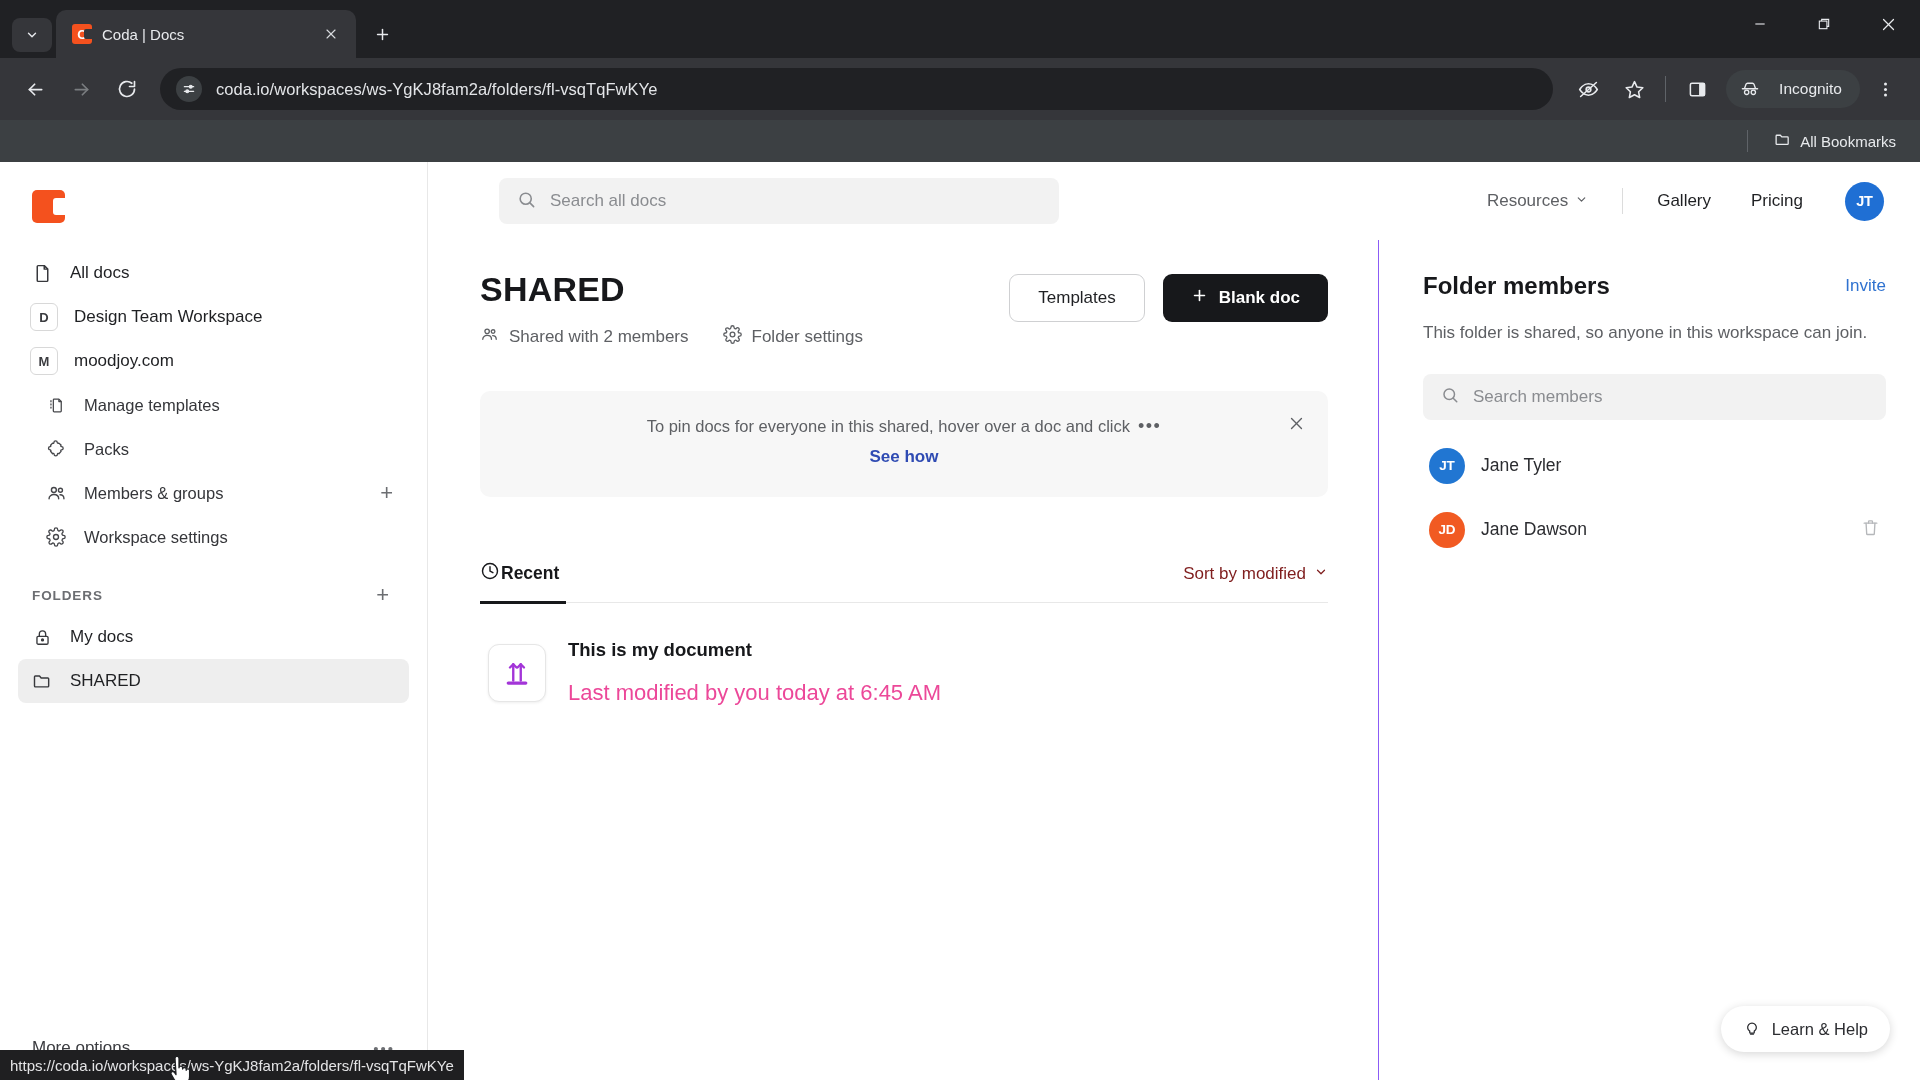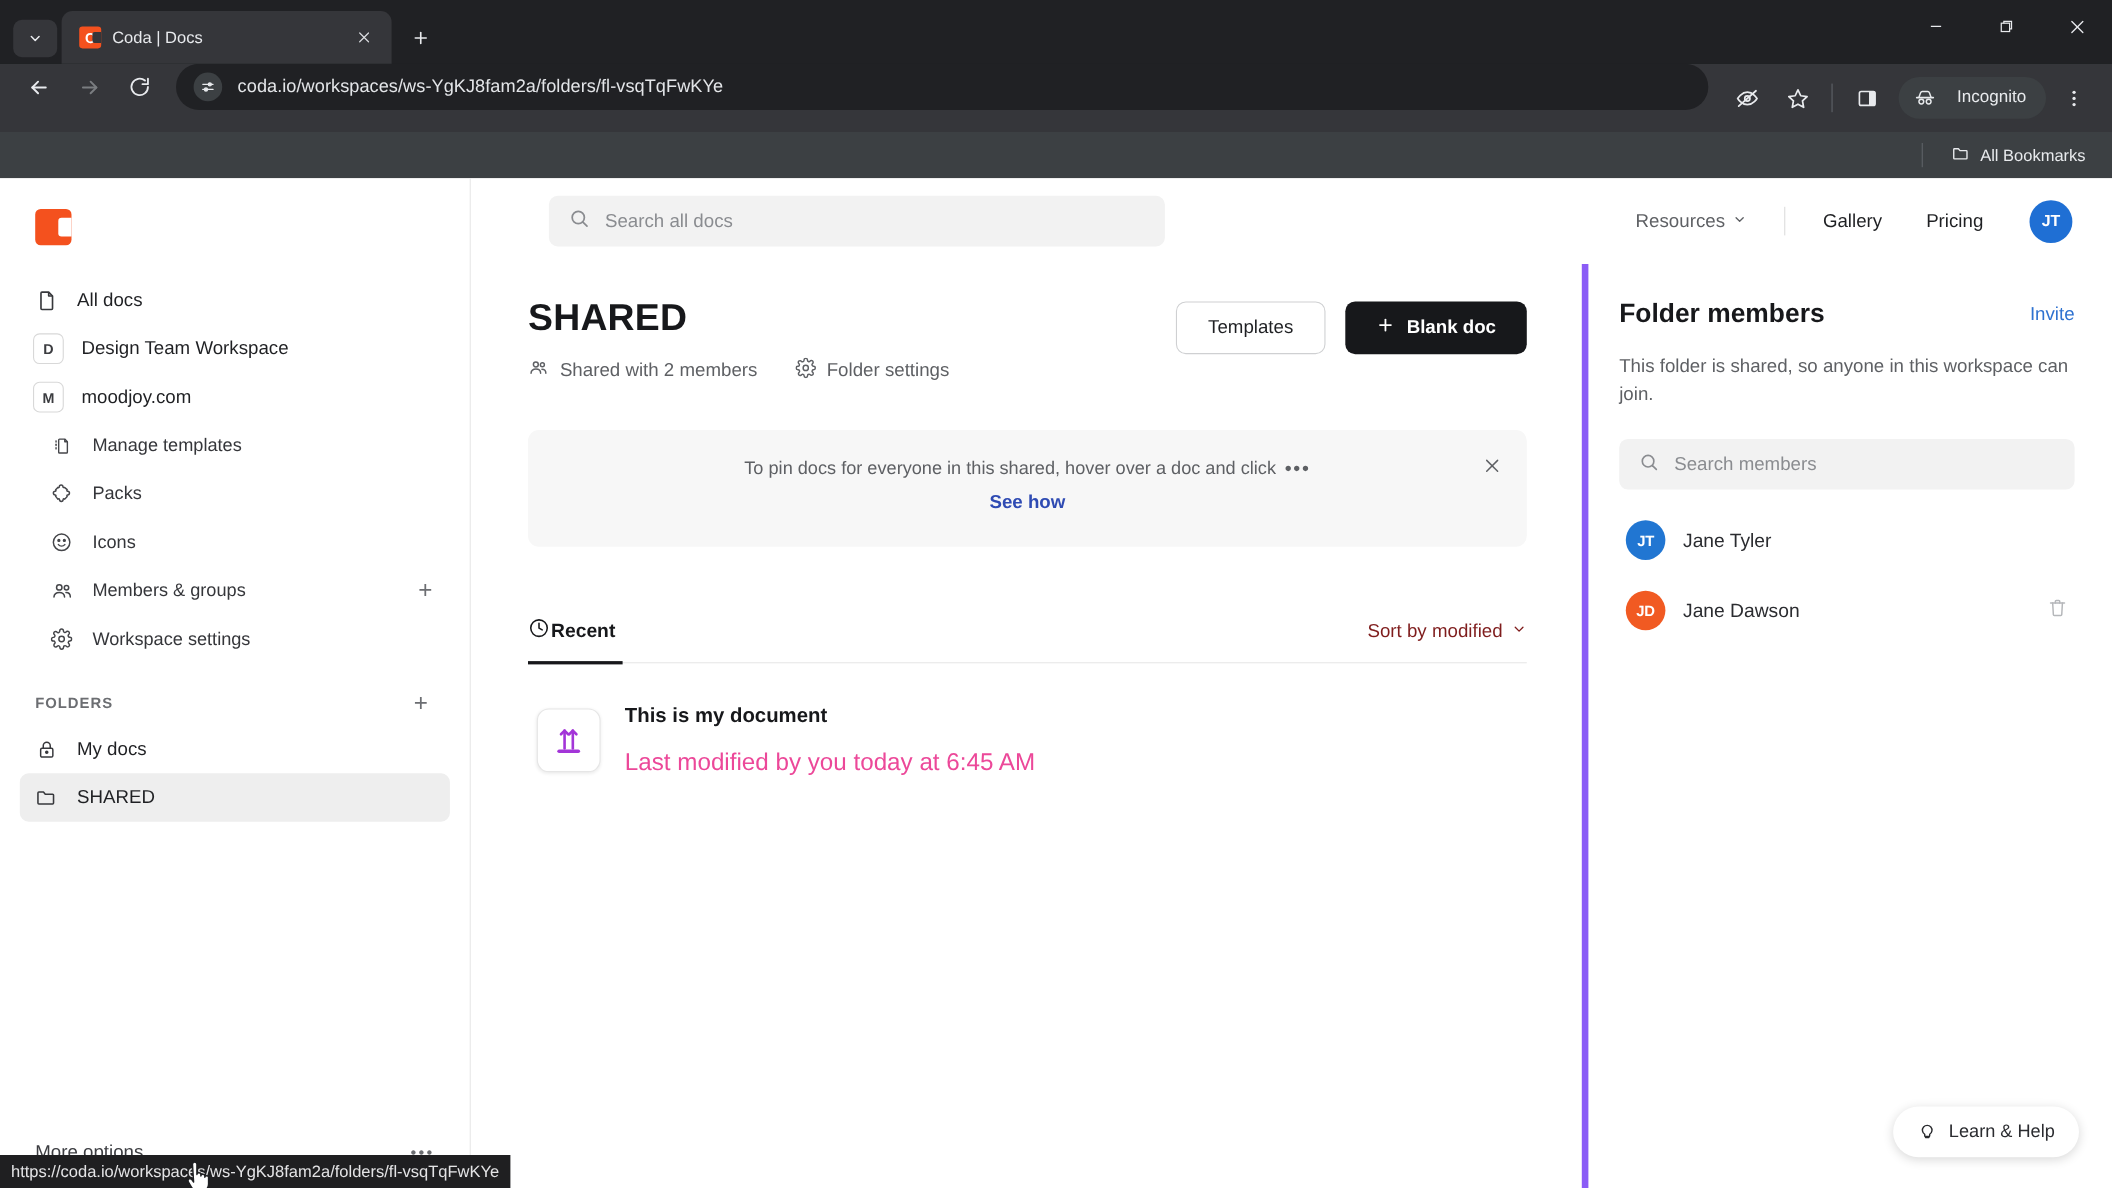--- a/index.html
+++ b/index.html
@@ -50,21 +50,21 @@
     color: #e8eaed; font-size: 22px; cursor: pointer;
   }
   .wincontrols { position: absolute; right: 0; top: 0; display: flex; height: 48px; }
   .winbtn {
     width: 64px; height: 48px; display: flex; align-items: center; justify-content: center;
     color: #e8eaed; cursor: pointer;
   }
 
   .toolbar {
     height: 62px; background: #35363a;
-    display: flex; padding: 0 14px; gap: 4px;
+    display: flex; align-items: center; padding: 0 14px; gap: 4px;
   }
   .navbtn {
     width: 42px; height: 42px; border-radius: 50%;
     display: flex; align-items: center; justify-content: center;
     color: #e8eaed; cursor: pointer; flex-shrink: 0;
   }
   .navbtn.disabled { color: #7a7d80; }
   .omnibox {
     flex: 1; height: 42px; background: #202124; border-radius: 21px;
     display: flex; align-items: center; padding: 0 16px; gap: 14px;
@@ -219,22 +219,22 @@
   .doc-thumb {
     width: 58px; height: 58px; border-radius: 11px; background: #fff;
     border: 1px solid #e6e6e6; box-shadow: 0 1px 3px rgba(0,0,0,.07);
     display: flex; align-items: center; justify-content: center; flex-shrink: 0;
   }
   .doc-title { font-size: 18.5px; font-weight: 700; color: #17181b; }
   .doc-sub { font-size: 22px; color: #ec4899; margin-top: 19px; }
 
   
   .rightpanel {
-    width: 482px; flex-shrink: 0; border-left: 6px solid #8b5cf6;
-    padding: 32px 34px 0 28px; background: #fff;
+    width: 542px; flex-shrink: 0; border-left: 1px solid #8b5cf6;
+    padding: 32px 34px 0 44px; background: #fff;
   }
   .rp-head { display: flex; align-items: center; justify-content: space-between; }
   .rp-title { font-size: 24px; font-weight: 700; color: #17181b; }
   .rp-invite { font-size: 17px; color: #2f72d0; font-weight: 500; cursor: pointer; }
   .rp-desc { font-size: 17px; color: #5e6064; line-height: 1.5; margin-top: 20px; }
   .rp-search {
     margin-top: 28px; height: 46px; background: #f2f2f2; border-radius: 8px;
     display: flex; align-items: center; gap: 14px; padding: 0 18px; cursor: text;
   }
   .rp-search .ph { font-size: 17px; color: #8a8c90; }
@@ -436,31 +436,20 @@
 
       <div class="nav-item sub">
         <span class="nav-icon">
           <svg width="20" height="20" viewBox="0 0 24 24" fill="none" stroke="currentColor" stroke-width="1.6" stroke-linejoin="round">
               <path d="M9.5 4.2a2 2 0 1 1 4 0c0 .9 1 1.1 1.6.7l3 2.4c-.6.6-.5 1.8.5 1.8a2 2 0 1 1 0 4c-1 0-1.1 1.2-.5 1.8l-2.6 2.8c-.6-.6-1.8-.5-1.8.5a2 2 0 1 1-4 0c0-1-1.2-1.1-1.8-.5l-2.4-3c.6-.6.4-1.6-.5-1.6a2 2 0 1 1 0-4c.9 0 1.1-1 .5-1.6l2.4-2.6c.6.6 1.6.4 1.6-.7z"></path>
             </svg>
         </span>
         <span class="nav-label">Packs</span>
       </div>
 
-      <div class="nav-item sub">
-        <span class="nav-icon">
-          <svg width="20" height="20" viewBox="0 0 24 24" fill="none" stroke="currentColor" stroke-width="1.6">
-              <circle cx="12" cy="12" r="9"></circle>
-              <circle cx="9" cy="10" r="1" fill="currentColor"></circle>
-              <circle cx="15" cy="10" r="1" fill="currentColor"></circle>
-              <path d="M8.5 14.5a4.5 4.5 0 0 0 7 0" stroke-linecap="round"></path>
-            </svg>
-        </span>
-        <span class="nav-label">Icons</span>
-      </div>
 
       <div class="nav-item sub">
         <span class="nav-icon">
           <svg width="21" height="21" viewBox="0 0 24 24" fill="none" stroke="currentColor" stroke-width="1.6" stroke-linecap="round">
               <circle cx="9" cy="8" r="2.8"></circle>
               <circle cx="16.5" cy="8.3" r="2.3"></circle>
               <path d="M3.5 18c0-3 2.5-4.8 5.5-4.8s5.5 1.8 5.5 4.8"></path>
               <path d="M16 13.4c2.6 0 4.5 1.7 4.5 4.6"></path>
             </svg>
         </span>

